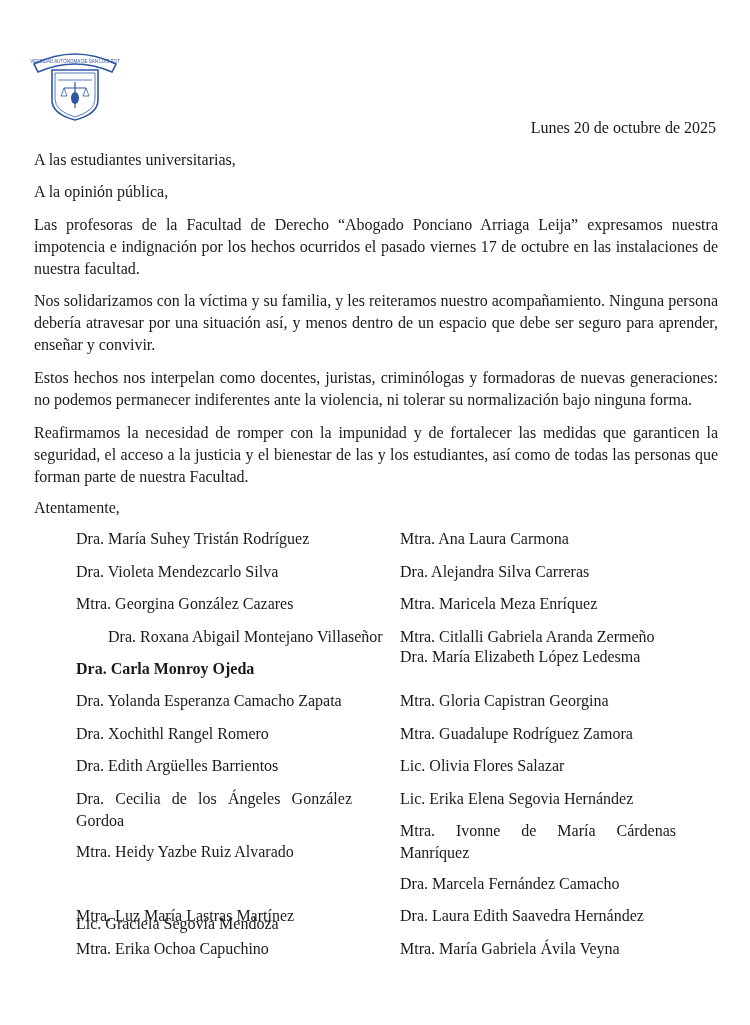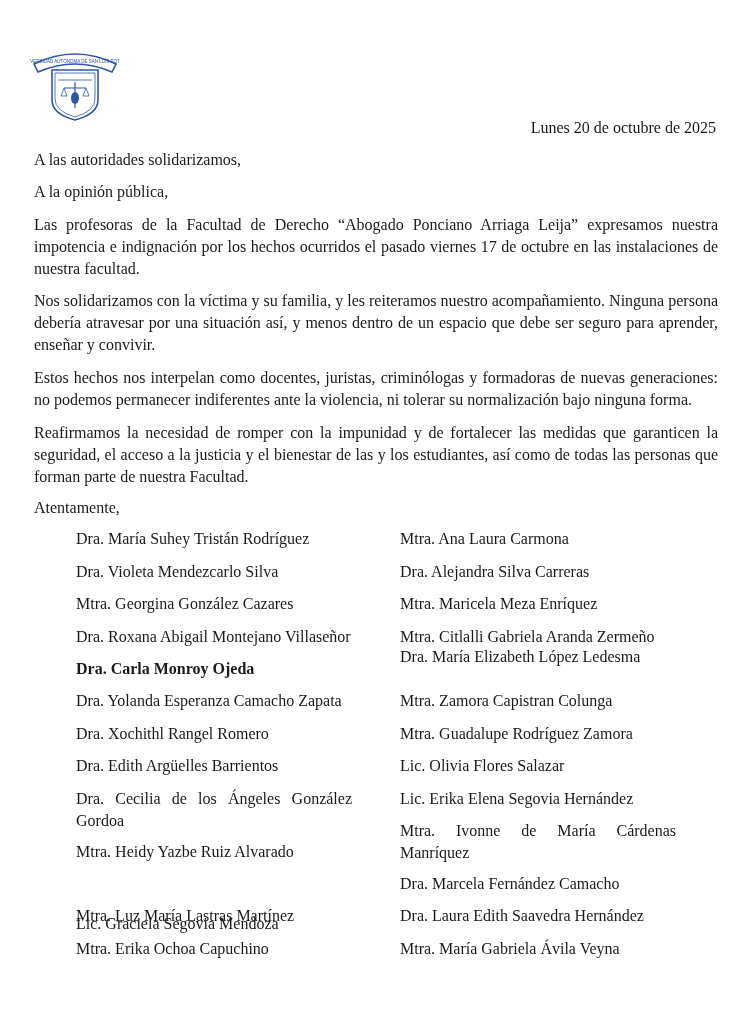--- a/index.html
+++ b/index.html
@@ -31,51 +31,51 @@
     <line x1="45" y1="40" x2="45" y2="66" stroke="#2f57a3" stroke-width="1.2"></line>
     <line x1="34" y1="46" x2="56" y2="46" stroke="#2f57a3" stroke-width="1"></line>
     <path d="M31 54 L34 46 L37 54 Z" fill="none" stroke="#2f57a3" stroke-width="0.8"></path>
     <path d="M53 54 L56 46 L59 54 Z" fill="none" stroke="#2f57a3" stroke-width="0.8"></path>
     <ellipse cx="45" cy="56" rx="4" ry="6" fill="#2f57a3"></ellipse>
   </svg>
 </div>
 
 <div class="date">Lunes 20 de octubre de 2025</div>
 
-<p class="p" style="top:149px;">A las autoridades solidarizamos,</p>
+<p class="p" style="top:149px;">A las estudiantes universitarias,</p>
 <p class="p" style="top:181px;">A la opinión pública,</p>
 <p class="p" style="top:214px;">Las profesoras de la Facultad de Derecho “Abogado Ponciano Arriaga Leija” expresamos nuestra impotencia e indignación por los hechos ocurridos el pasado viernes 17 de octubre en las instalaciones de nuestra facultad.</p>
 <p class="p" style="top:290px;">Nos solidarizamos con la víctima y su familia, y les reiteramos nuestro acompañamiento. Ninguna persona debería atravesar por una situación así, y menos dentro de un espacio que debe ser seguro para aprender, enseñar y convivir.</p>
 <p class="p" style="top:367px;">Estos hechos nos interpelan como docentes, juristas, criminólogas y formadoras de nuevas generaciones: no podemos permanecer indiferentes ante la violencia, ni tolerar su normalización bajo ninguna forma.</p>
 <p class="p" style="top:422px;">Reafirmamos la necesidad de romper con la impunidad y de fortalecer las medidas que garanticen la seguridad, el acceso a la justicia y el bienestar de las y los estudiantes, así como de todas las personas que forman parte de nuestra Facultad.</p>
 <p class="p" style="top:497px;">Atentamente,</p>
 
 <div>
   <div class="sig col-l" style="top:528px;">Dra. María Suhey Tristán Rodríguez</div>
   <div class="sig col-l" style="top:561px;">Dra. Violeta Mendezcarlo Silva</div>
   <div class="sig col-l" style="top:593px;">Mtra. Georgina González Cazares</div>
-  <div class="sig col-l" style="top:626px;">Dra. Roxana Abigail Montejano Villaseñor</div>
+  <div class="sig col-l" style="top:626px;margin-left:32px;">Dra. Roxana Abigail Montejano Villaseñor</div>
   <div class="sig col-l" style="top:658px;font-weight:bold;">Dra. Carla Monroy Ojeda</div>
   <div class="sig col-l" style="top:690px;">Dra. Yolanda Esperanza Camacho Zapata</div>
   <div class="sig col-l" style="top:723px;">Dra. Xochithl Rangel Romero</div>
   <div class="sig col-l" style="top:755px;">Dra. Edith Argüelles Barrientos</div>
   <div class="sig col-l" style="top:788px;">Dra. Cecilia de los Ángeles González Gordoa</div>
   <div class="sig col-l" style="top:841px;">Mtra. Heidy Yazbe Ruiz Alvarado</div>
   <div class="sig col-l" style="top:913px;">Lic. Graciela Segovia Mendoza</div>
   <div class="sig col-l" style="top:905px;">Mtra. Luz María Lastras Martínez</div>
   <div class="sig col-l" style="top:938px;">Mtra. Erika Ochoa Capuchino</div>
 </div>
 
 <div>
   <div class="sig col-r" style="top:528px;">Mtra. Ana Laura Carmona</div>
   <div class="sig col-r" style="top:561px;">Dra. Alejandra Silva Carreras</div>
   <div class="sig col-r" style="top:593px;">Mtra. Maricela Meza Enríquez</div>
   <div class="sig col-r" style="top:626px;">Mtra. Citlalli Gabriela Aranda Zermeño</div>
   <div class="sig col-r" style="top:646px;">Dra. María Elizabeth López Ledesma</div>
-  <div class="sig col-r" style="top:690px;">Mtra. Zamora Capistran Colunga</div>
+  <div class="sig col-r" style="top:690px;">Mtra. Gloria Capistran Georgina</div>
   <div class="sig col-r" style="top:723px;">Mtra. Guadalupe Rodríguez Zamora</div>
   <div class="sig col-r" style="top:755px;">Lic. Olivia Flores Salazar</div>
   <div class="sig col-r" style="top:788px;">Lic. Erika Elena Segovia Hernández</div>
   <div class="sig col-r" style="top:820px;">Mtra. Ivonne de María Cárdenas Manríquez</div>
   <div class="sig col-r" style="top:873px;">Dra. Marcela Fernández Camacho</div>
   <div class="sig col-r" style="top:905px;">Dra. Laura Edith Saavedra Hernández</div>
   <div class="sig col-r" style="top:938px;">Mtra. María Gabriela Ávila Veyna</div>
 </div>
 
 </body></html>

